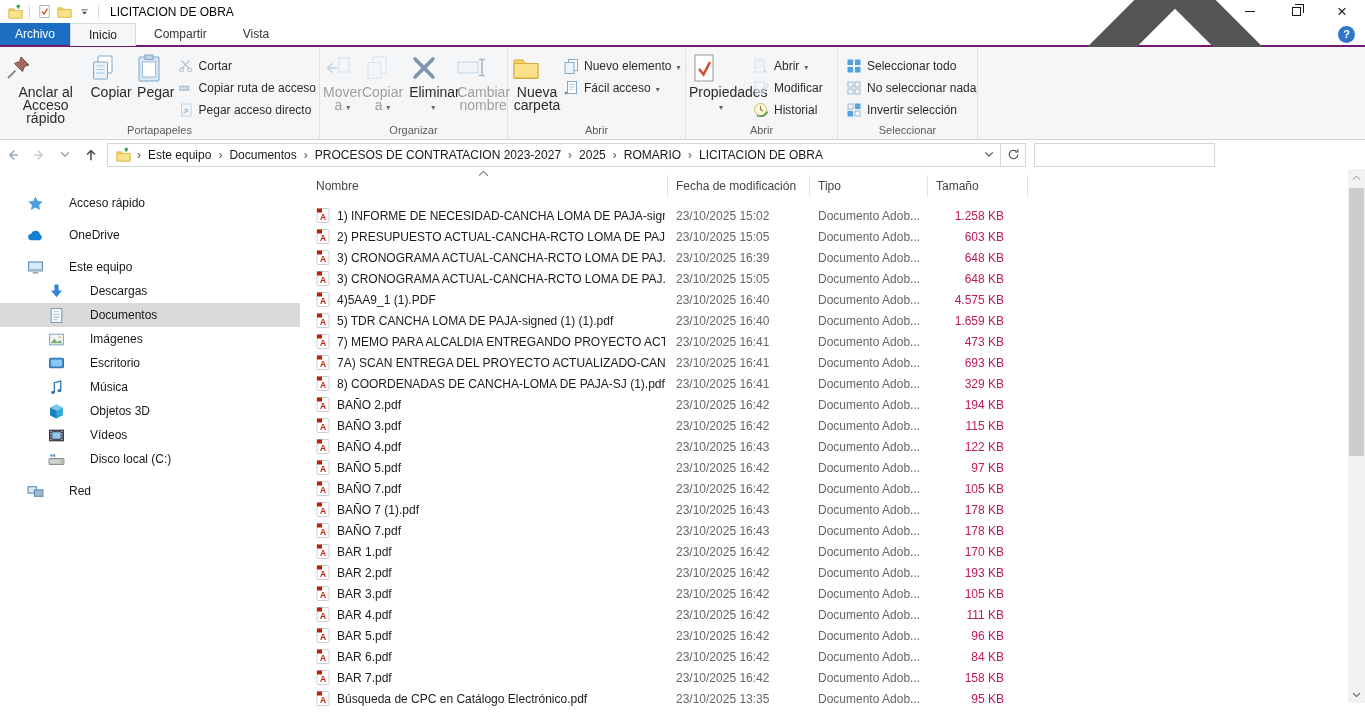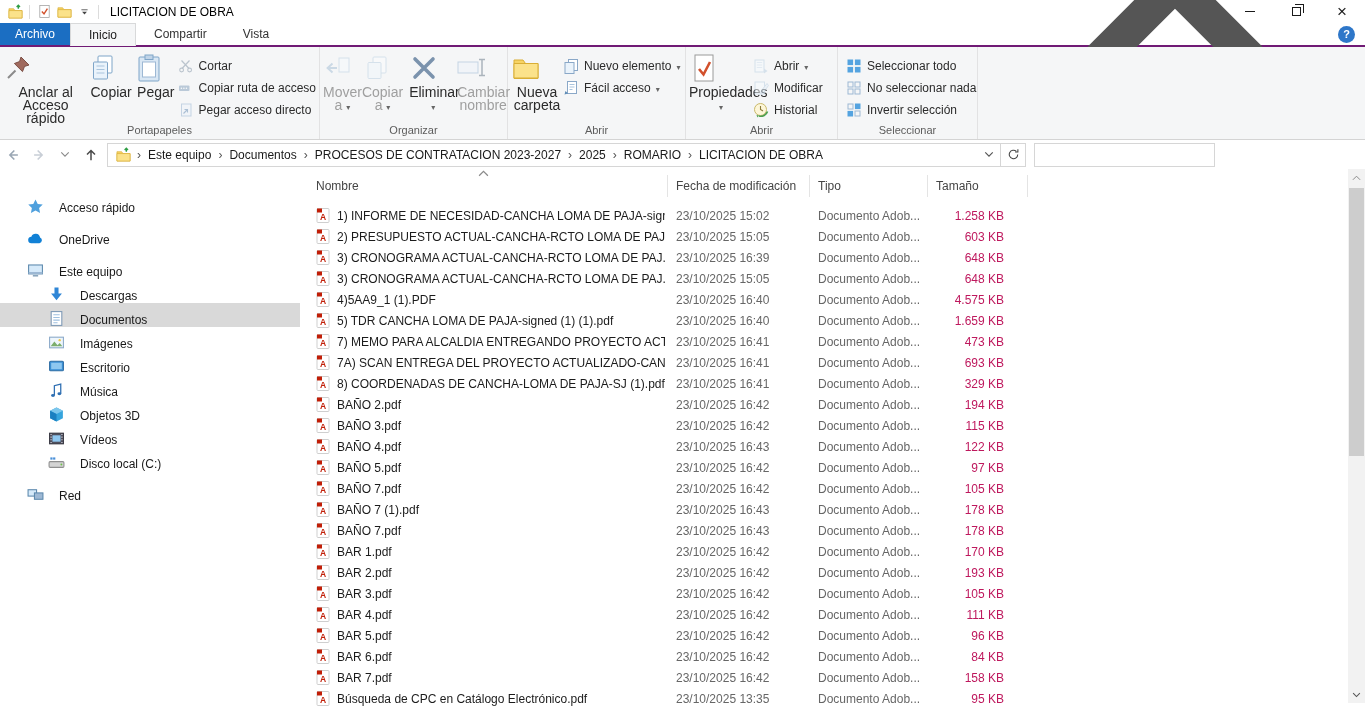--- a/index.html
+++ b/index.html
@@ -56,21 +56,21 @@
 .bsep{color:#555;padding:0 2px}
 .bsep::before{content:"›";font-size:12px}
 #addrcaret{margin-left:auto;width:22px;display:flex;justify-content:center}
 #addrcaret .icon{width:10px;height:7px}
 #refreshbtn{width:25px;height:24px;border:1px solid #d6d6d6;border-left:none;display:flex;align-items:center;justify-content:center}
 #refreshbtn .icon{width:13px;height:13px}
 #searchbox{margin-left:8px;width:181px;height:24px;border:1px solid #d6d6d6;padding:0 6px;font-size:12px;font-family:"Liberation Sans",sans-serif;color:#333;outline:none}
 
 #main{position:absolute;top:169px;left:0;right:0;bottom:0;background:#fff}
 #sidebar{position:absolute;left:0;top:0;width:300px;bottom:0;padding-top:22px}
-.sbitem{display:flex;align-items:flex-end;height:24px;padding-left:27px;gap:15px}
+.sbitem{display:flex;align-items:center;height:24px;padding-left:27px;gap:25px}
 .sbitem.ind{padding-left:48px}
 .sbitem.gap{margin-top:8px}
 .sbitem.sel{background:#d9d9d9}
 .sic{width:17px;height:17px;flex:none}
 .slb{color:#191919;white-space:nowrap}
 #filelist{position:absolute;left:300px;right:17px;top:0;bottom:0}
 #colhead{position:absolute;top:6px;left:0;right:0;height:22px}
 .hc{position:absolute;top:0;height:22px;border-right:1px solid #e4e4e4;color:#454545;display:flex;align-items:center;padding-left:8px}
 .hc1{left:8px;width:360px}.hc2{left:368px;width:142px}.hc3{left:510px;width:118px}.hc4{left:628px;width:100px}
 #sortcaret{position:absolute;top:-5px;left:178px;width:11px;height:7px}

